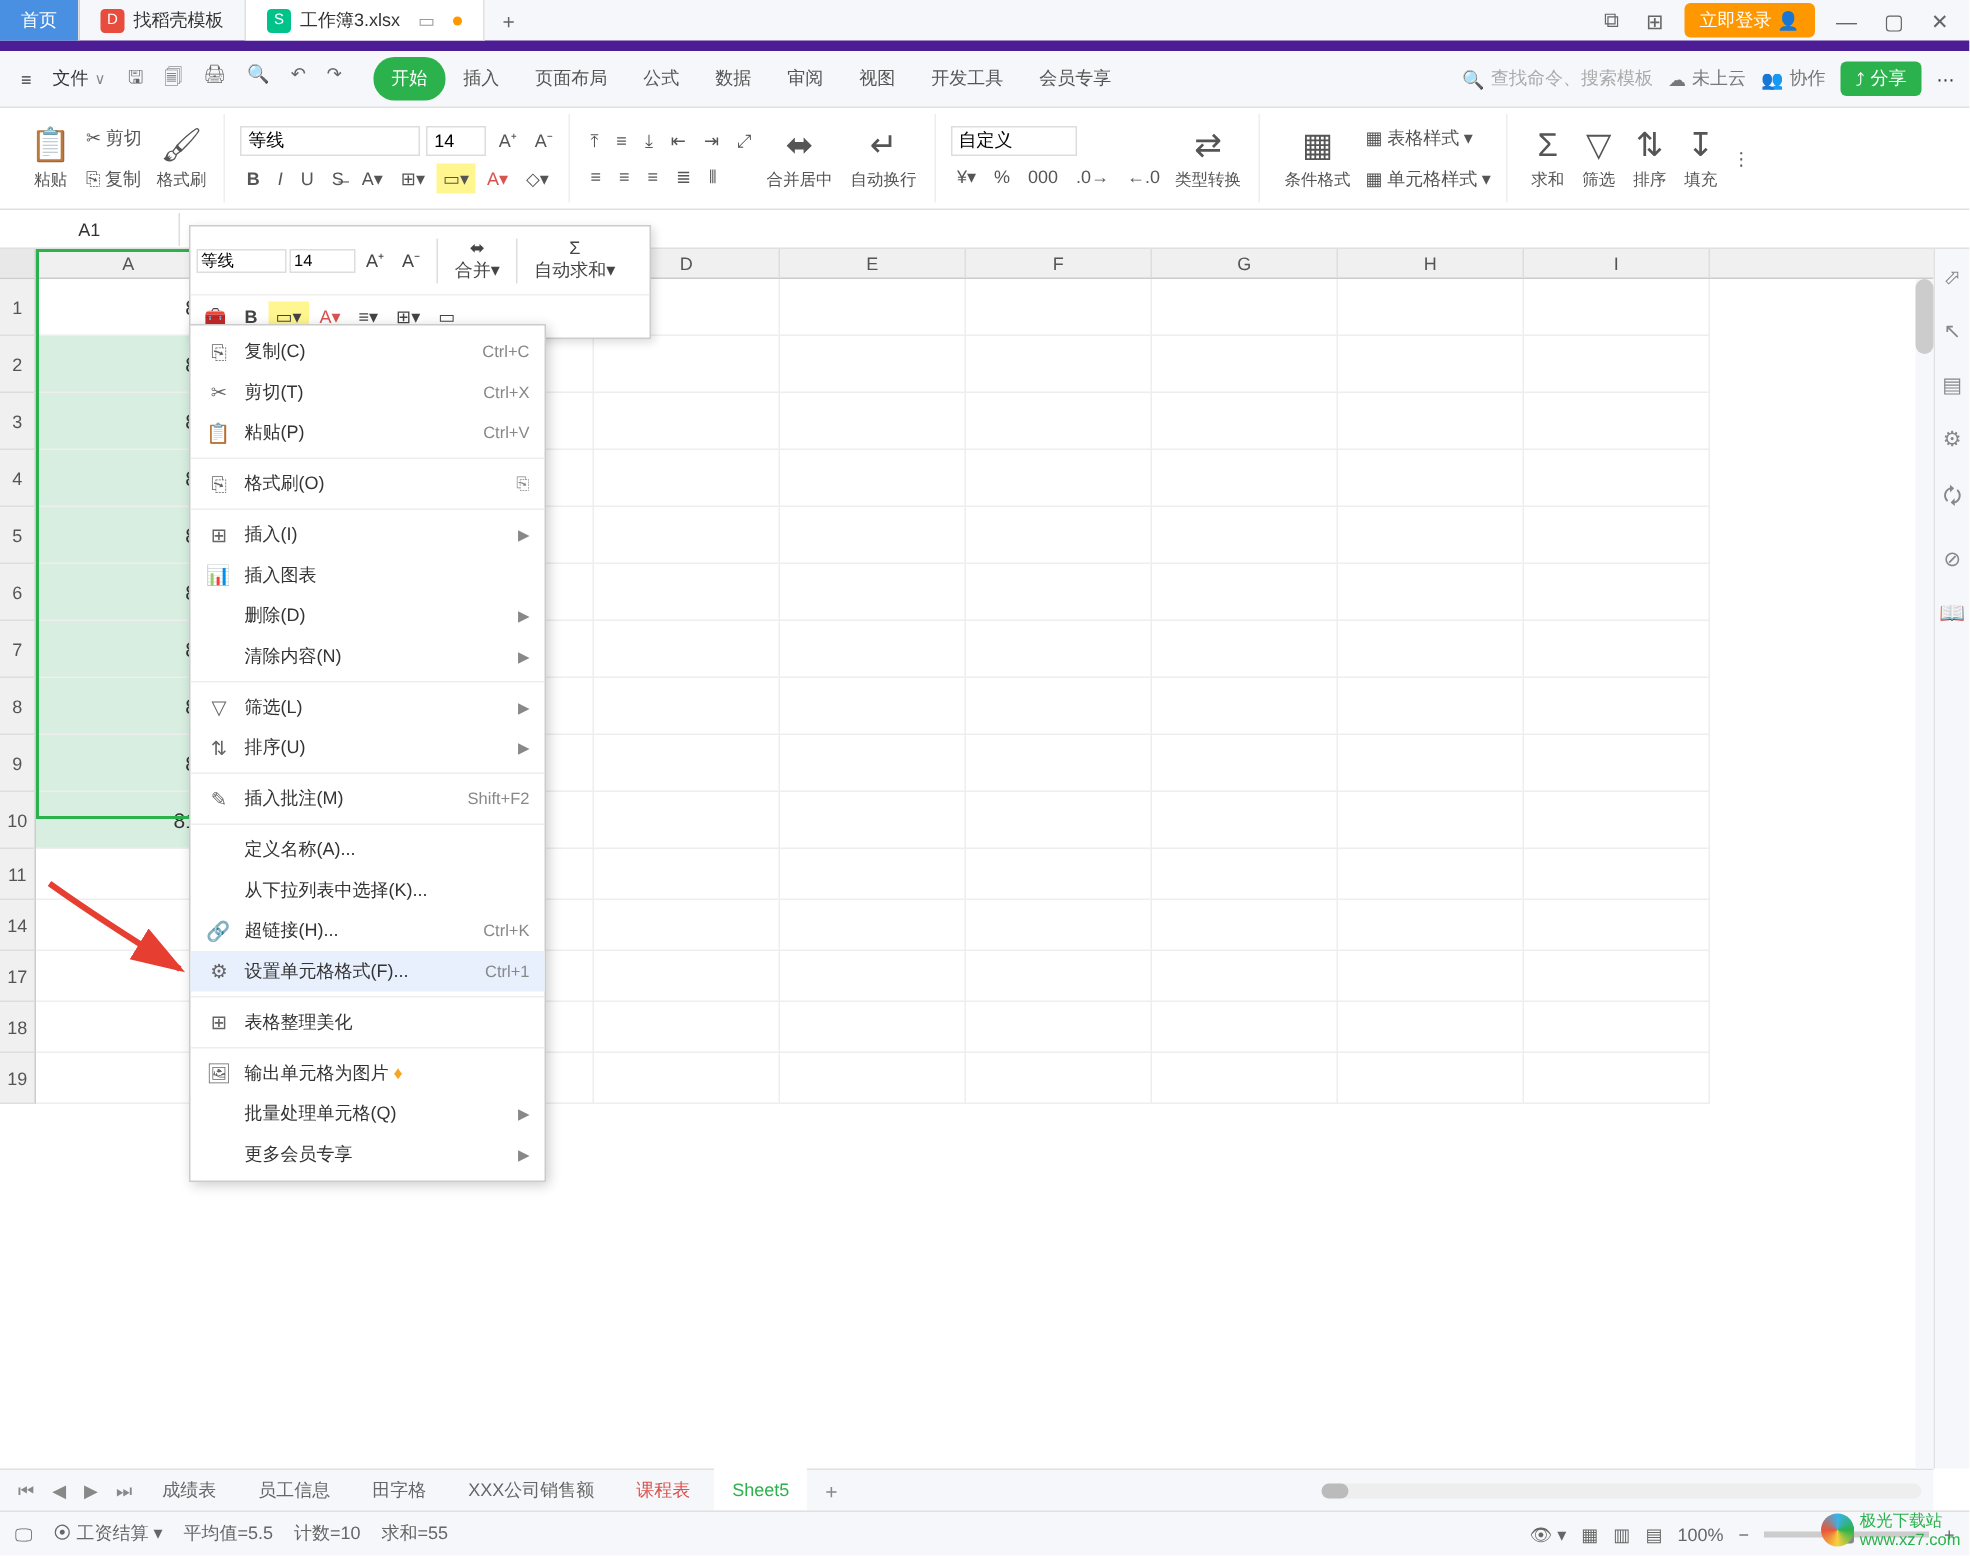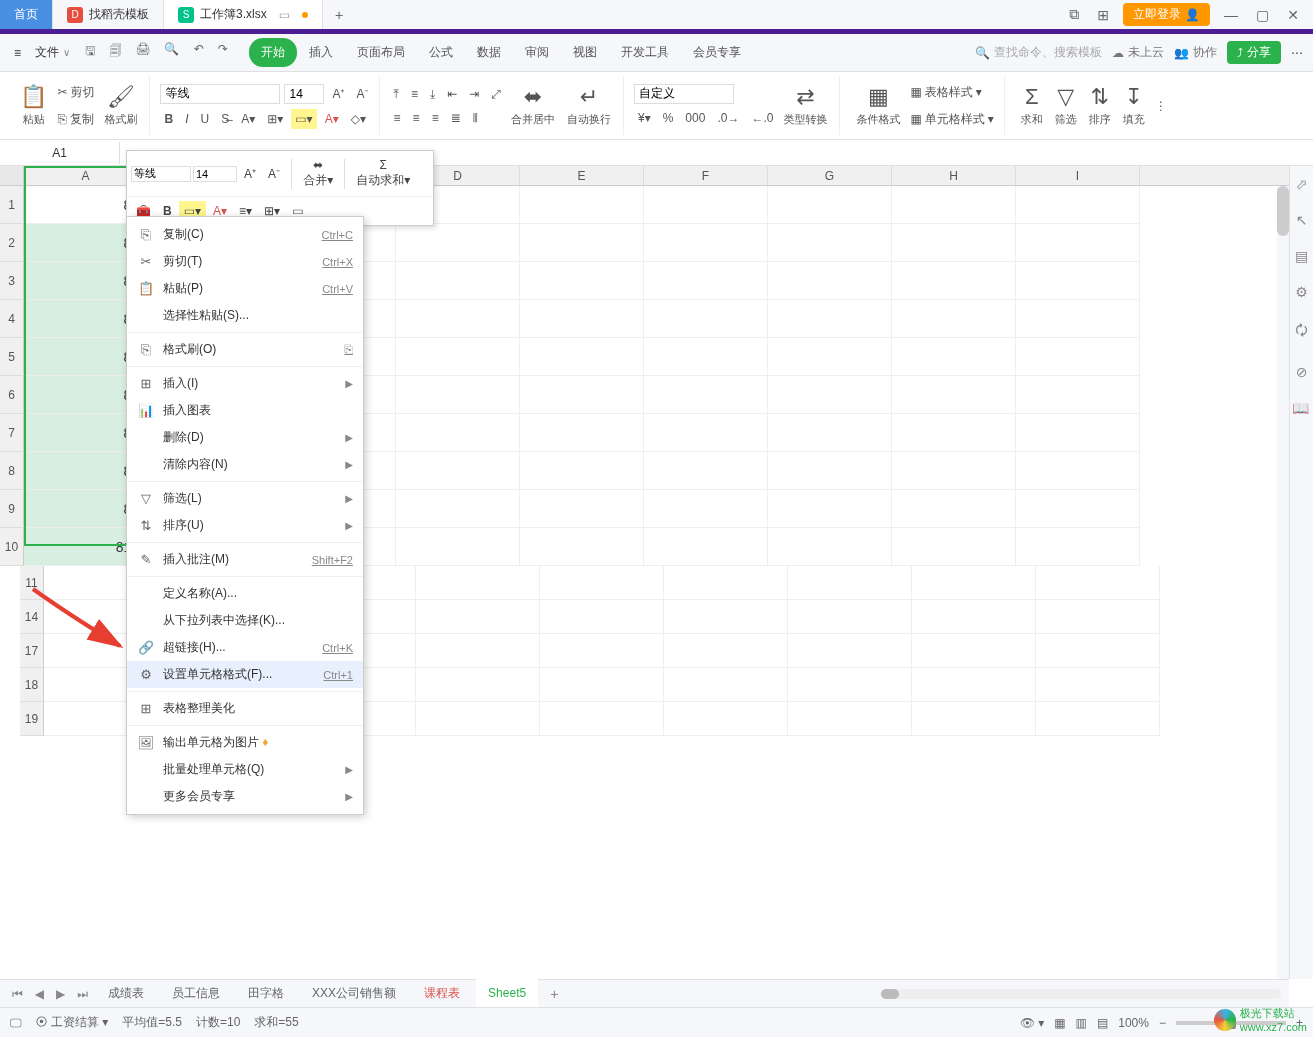--- a/index.html
+++ b/index.html
@@ -1,20 +1,20 @@
 <!DOCTYPE html>
 <html><head>
 <meta charset="utf-8">
 <style>
   * { box-sizing: border-box; margin: 0; padding: 0; }
   html, body { width: 1313px; height: 1037px; font-family: "Microsoft YaHei", sans-serif; font-size: 12px; color: #333; background: #fff; overflow: hidden; }
   body { position: relative; }
 
   
-  .titlebar { height: 34px; background: #f5f7fa; display: flex; align-items: stretch; border-bottom: 5px solid #4c1d95; }
+  .titlebar { height: 34px; background: #f5f7fa; display: flex; align-items: stretch; border-bottom: 7px solid #4c1d95; }
   .tabs { display: flex; align-items: stretch; }
   .tab { display: flex; align-items: center; padding: 0 14px; gap: 6px; cursor: pointer; border-right: 1px solid #e0e0e0; }
   .tab.home { background: #4a90e2; color: #fff; font-weight: 500; }
   .tab.active { background: #fff; }
   .tab .ico { width: 16px; height: 16px; display: inline-flex; align-items: center; justify-content: center; border-radius: 3px; font-size: 10px; }
   .tab .ico.green { background: #00c389; color: #fff; }
   .tab .ico.red { background: #e74c3c; color: #fff; }
   .tab .dot { width: 6px; height: 6px; border-radius: 50%; background: #ff9800; margin-left: 6px; }
   .tab .close { margin-left: 6px; color: #999; }
   .addtab { display: flex; align-items: center; padding: 0 12px; color: #666; font-size: 14px; }
@@ -41,21 +41,21 @@
   .rgroup { display: flex; flex-direction: row; align-items: center; height: 100%; padding: 0 6px; border-right: 1px solid #eee; }
   .rgroup.noborder { border-right: none; }
   .rstack { display: flex; flex-direction: column; gap: 4px; justify-content: center; }
   .rrow { display: flex; gap: 4px; align-items: center; }
   .rbtn { padding: 3px 4px; color: #555; display: flex; align-items: center; gap: 3px; font-size: 12px; }
   .bigbtn { display: flex; flex-direction: column; align-items: center; gap: 2px; padding: 4px 6px; color: #555; font-size: 11px; }
   .bigbtn .bigico { font-size: 22px; }
   .fontsel, .sizesel { border: 1px solid #ddd; background: #fff; padding: 2px 4px; font-size: 12px; }
   .fontsel { width: 120px; }
   .sizesel { width: 40px; }
-  .numfmt { border: 1px solid #ddd; width: 100px; padding: 2px 4px; font-size: 12px; }
+  .numfmt { border: 1px solid #ddd; width: 84px; padding: 2px 4px; font-size: 12px; }
   .bold { font-weight: bold; }
   .italic { font-style: italic; }
 
   
   .fxbar { height: 26px; border-bottom: 1px solid #e0e0e0; display: flex; align-items: center; }
   .namebox { width: 120px; border-right: 1px solid #ddd; text-align: center; padding: 4px; }
 
   
   .floattb { position: absolute; left: 126px; top: 150px; width: 308px; background: #fff; border: 1px solid #ccc; box-shadow: 2px 2px 6px rgba(0,0,0,0.15); }
   .floattb .row1 { display: flex; align-items: center; padding: 4px; gap: 2px; border-bottom: 1px solid #eee; }
@@ -63,37 +63,37 @@
   .floattb .nsel { border: 1px solid #ddd; font-size: 11px; width: 44px; padding: 1px 2px; }
   .floattb .fbtn { padding: 3px 5px; font-size: 12px; color: #444; text-align: center; }
   .floattb .vdiv { width: 1px; background: #ddd; height: 30px; margin: 2px 4px; }
 
   
   .ctxmenu { position: absolute; left: 126px; top: 216px; width: 238px; background: #fff; border: 1px solid #ccc; box-shadow: 2px 2px 8px rgba(0,0,0,0.2); padding: 4px 0; }
   .ctxmenu .mi { display: flex; align-items: center; padding: 5px 10px; gap: 8px; color: #333; cursor: pointer; }
   .ctxmenu .mi:hover, .ctxmenu .mi.hover { background: #e8f0fe; }
   .ctxmenu .mi .mico { width: 18px; text-align: center; color: #666; font-size: 13px; }
   .ctxmenu .mi .mlbl { flex: 1; font-size: 12px; }
-  .ctxmenu .mi .msc { color: #888; font-size: 11px; text-decoration: underline; }
+  .ctxmenu .mi .msc { color: #888; font-size: 11px; }
   .ctxmenu .mi .msub { color: #888; font-size: 10px; }
   .ctxmenu .sep { height: 1px; background: #eee; margin: 3px 0; }
 
   
   .sheetarea { position: absolute; left: 0; top: 166px; right: 24px; bottom: 58px; overflow: hidden; }
   .colhead { display: flex; height: 20px; background: #f0f0f0; border-bottom: 1px solid #ccc; }
   .corner { width: 24px; border-right: 1px solid #ccc; background: #e8e8e8; }
   .ch { flex: 0 0 124px; text-align: center; border-right: 1px solid #ddd; color: #555; font-size: 12px; line-height: 20px; }
   .gridbody { position: relative; }
   .gr { display: flex; height: 38px; }
   .gr .rh { width: 24px; background: #f0f0f0; border-right: 1px solid #ccc; border-bottom: 1px solid #ddd; text-align: center; font-size: 12px; color: #555; line-height: 38px; }
   .gr .cell { flex: 0 0 124px; border-right: 1px solid #eee; border-bottom: 1px solid #eee; padding: 0 8px; display: flex; align-items: center; justify-content: flex-end; font-size: 14px; }
   .gr.sel .cell.a { background: #d8eee0; }
   .gr.first .cell.a { background: #fff; }
   .selborder { position: absolute; left: 24px; top: 0; width: 124px; height: 380px; border: 2px solid #2bb24c; pointer-events: none; }
-  .gr.small { height: 34px; padding-left: 20px; }
+  .gr.small { height: 34px; }
   .gr.small .rh { line-height: 34px; }
 
   .arrow-annot { position: absolute; left: 28px; top: 584px; width: 100px; height: 80px; pointer-events: none; }
 
   
   .sheettabs { position: absolute; left: 0; right: 24px; bottom: 30px; height: 28px; background: #f5f7fa; border-top: 1px solid #e0e0e0; display: flex; align-items: center; padding: 0 8px; gap: 4px; }
   .navbtn { color: #888; padding: 4px; }
   .stab { padding: 16px 12px; color: #666; cursor: pointer; }
   .stab.active { color: #2bb24c; border-bottom: 2px solid #2bb24c; background: #fff; }
   .stab.hl { color: #d9534f; }
@@ -556,24 +556,20 @@
     </div>
     <div class="mi">
       <span class="mico">✂</span>
       <span class="mlbl">剪切(T)</span>
       <span class="msc">Ctrl+X</span>
     </div>
     <div class="mi">
       <span class="mico">📋</span>
       <span class="mlbl">粘贴(P)</span>
       <span class="msc">Ctrl+V</span>
-    </div>
-    <div class="mi">
-      <span class="mico"></span>
-      <span class="mlbl">选择性粘贴(S)...</span>
     </div>
     <div class="sep"></div>
     <div class="mi">
       <span class="mico">⎘</span>
       <span class="mlbl">格式刷(O)</span>
       <span class="msc">⎘</span>
     </div>
     <div class="sep"></div>
     <div class="mi">
       <span class="mico">⊞</span>

